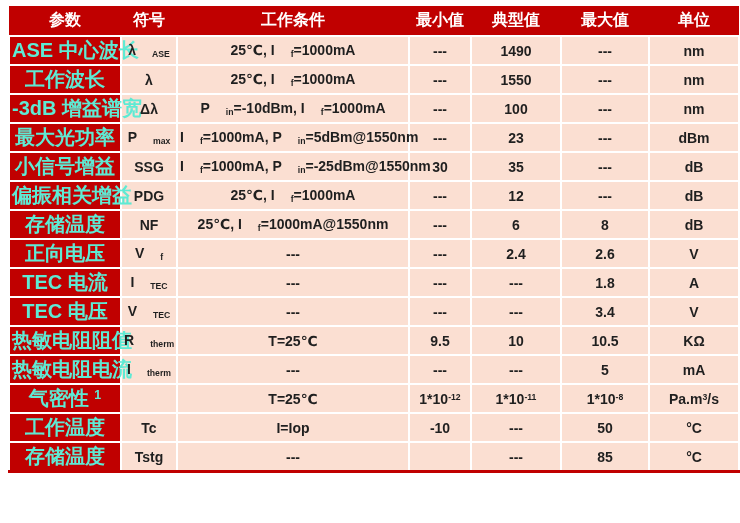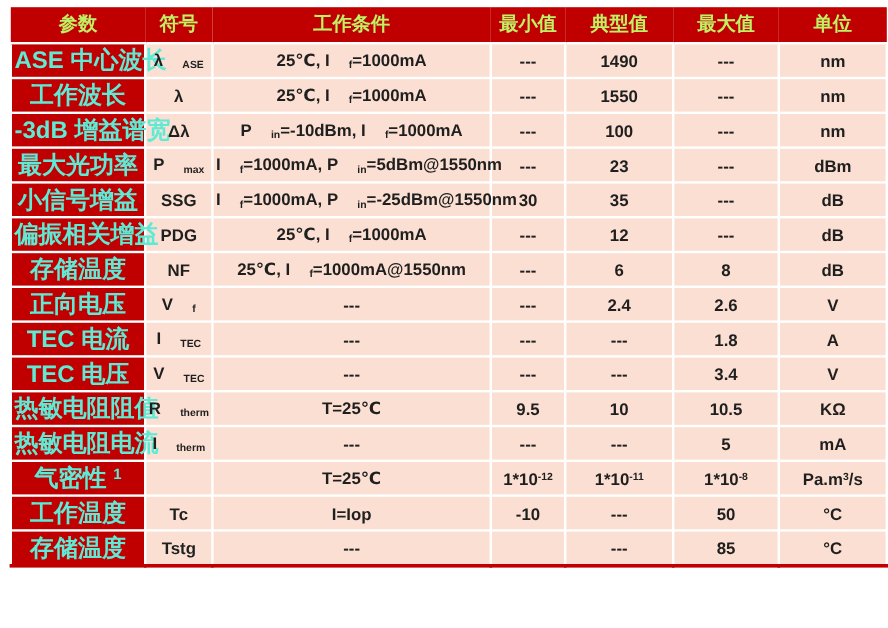--- a/index.html
+++ b/index.html
@@ -19,21 +19,21 @@
   .page { padding: 6px 2px 0 8px; }
   table.spec {
     border-collapse: collapse;
     table-layout: fixed;
     width: 730px;
     border-bottom: 3px solid var(--red);
   }
   
   thead th {
     background: var(--red);
-    color: #bef264;
+    color: #ffffff;
     font-weight: bold;
     font-size: 16px;
     height: 30px;
     border: none;
     border-bottom: 2px solid var(--grid);
     padding: 0 2px;
     text-align: center;
     vertical-align: middle;
     white-space: nowrap;
   }

